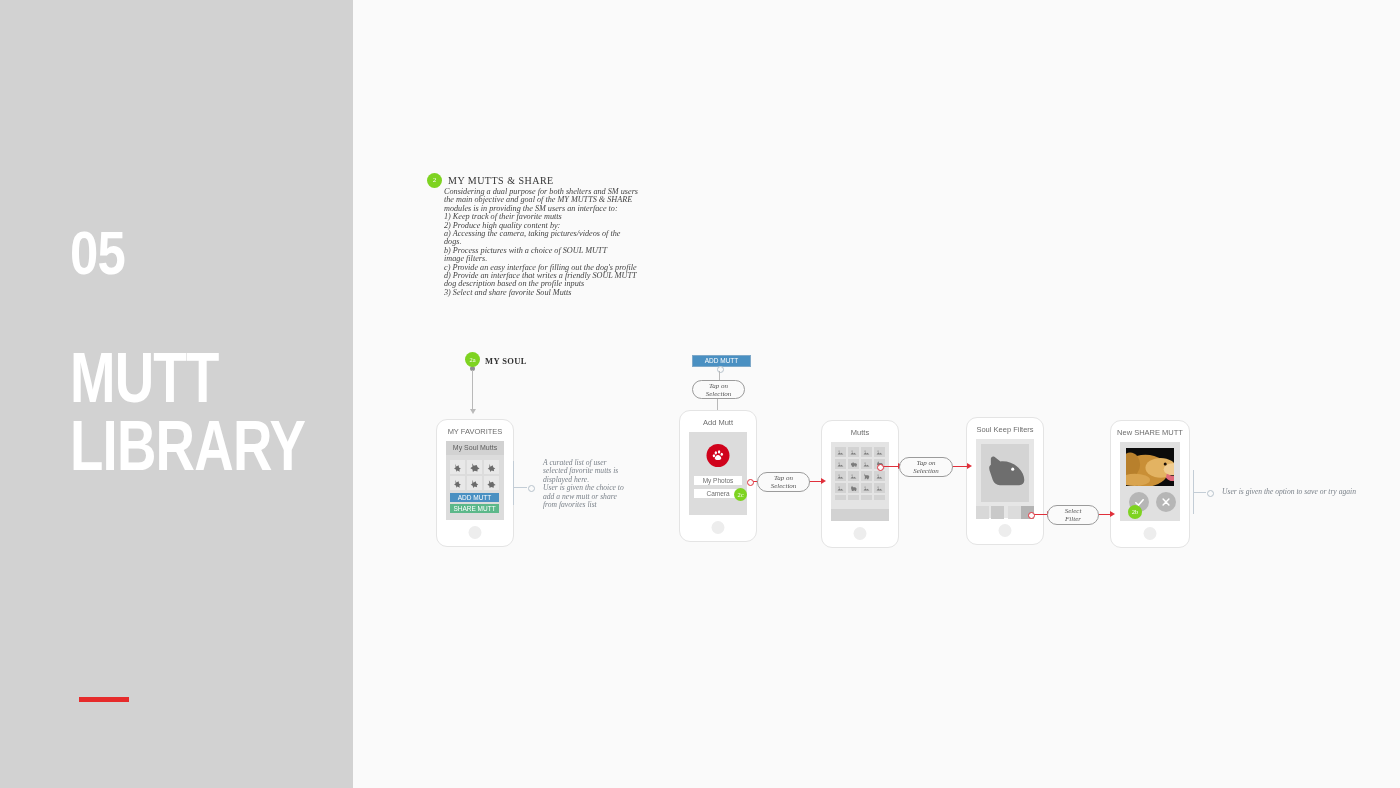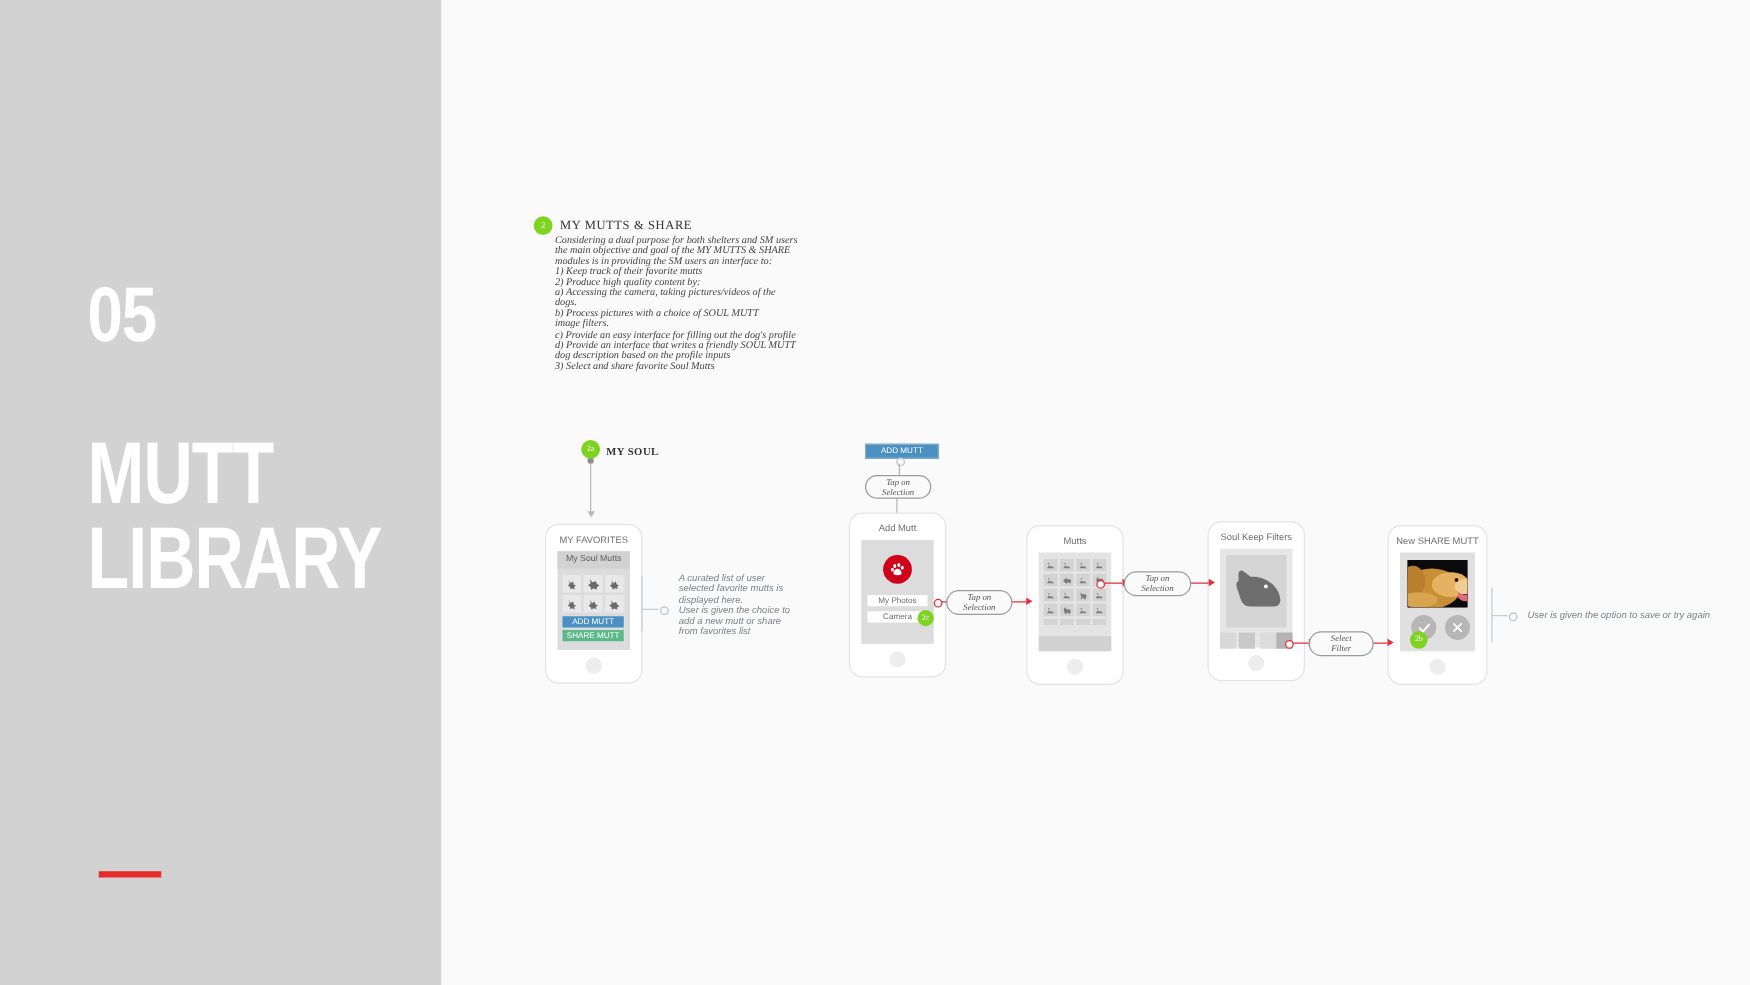--- a/index.html
+++ b/index.html
@@ -52,21 +52,21 @@
        border-top:3.5px solid transparent;border-bottom:3.5px solid transparent;
        border-left:5px solid #e0303b;}
   .redring{position:absolute;width:5px;height:5px;border-radius:50%;border:1px solid #e0303b;
            background:#fafafa;z-index:5;}
 
   
   .bracket{position:absolute;width:1px;background:#c3cdd6;}
   .stub{position:absolute;height:1px;background:#c3cdd6;}
   .stubdot{position:absolute;width:5px;height:5px;border-radius:50%;border:1px solid #b7c2cc;
            background:#fafafa;}
-  .note{position:absolute;font-family:Liberation Sans, sans-serif;font-style:italic;
+  .note{position:absolute;font-family:Liberation Serif, serif;font-style:italic;
         font-size:7.6px;line-height:8.4px;color:#7b828a;white-space:pre-line;}
 
   
   .phone{position:absolute;background:#fff;border:1px solid #e4e4e4;border-radius:11px;}
   .phone-title{position:absolute;left:0;right:0;top:7px;text-align:center;
                font-size:7.5px;color:#6e6e6e;font-family:"Liberation Sans",sans-serif;}
   .screen{position:absolute;left:9px;right:9px;top:21px;bottom:26px;background:#dcdcdc;}
   .home-btn{position:absolute;left:50%;transform:translateX(-50%);bottom:7px;
             width:13px;height:13px;border-radius:50%;background:#ededed;}
 

